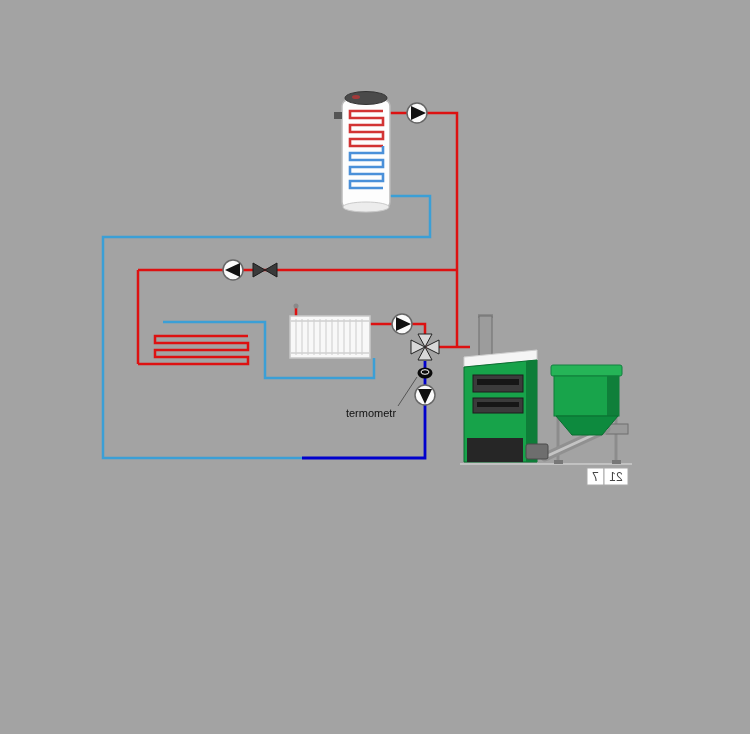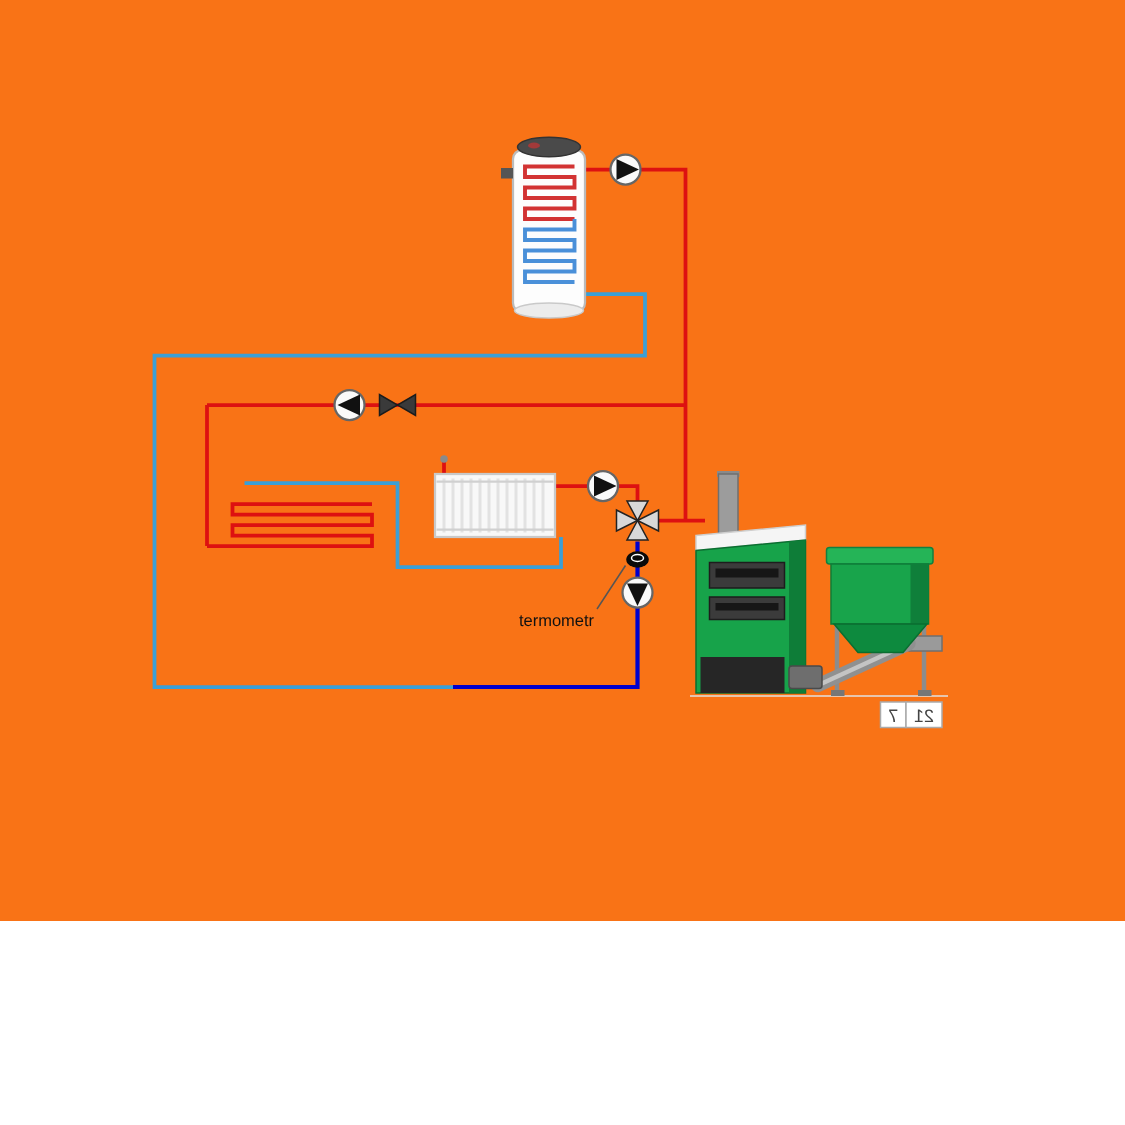--- a/index.html
+++ b/index.html
@@ -1,16 +1,16 @@
 <!DOCTYPE html>
 <html><head>
 <meta charset="utf-8">
 <style>
   html,body{margin:0;padding:0;background:#fff;}
-  #canvas{position:relative;width:750px;height:614px;background:#f97316;overflow:hidden;
+  #canvas{position:relative;width:750px;height:734px;background:#a3a3a3;overflow:hidden;
           font-family:"Liberation Sans", sans-serif;}
   svg text{font-family:"Liberation Sans", sans-serif;}
   .pipe-red{stroke:#dd1111;stroke-width:2.5;fill:none;}
   .pipe-lblue{stroke:#3b9fd6;stroke-width:2.5;fill:none;}
   .pipe-dblue{stroke:#0000cd;stroke-width:2.8;fill:none;}
   .coil-red{stroke:#d23333;stroke-width:2.6;fill:none;}
   .coil-blue{stroke:#4a90d9;stroke-width:2.6;fill:none;}
   .pump-body{fill:#fafafa;stroke:#666;stroke-width:1.5;}
   .pump-rotor{fill:#111;}
   .valve-dark{fill:#3a3a3a;stroke:#1c1c1c;stroke-width:1;}

